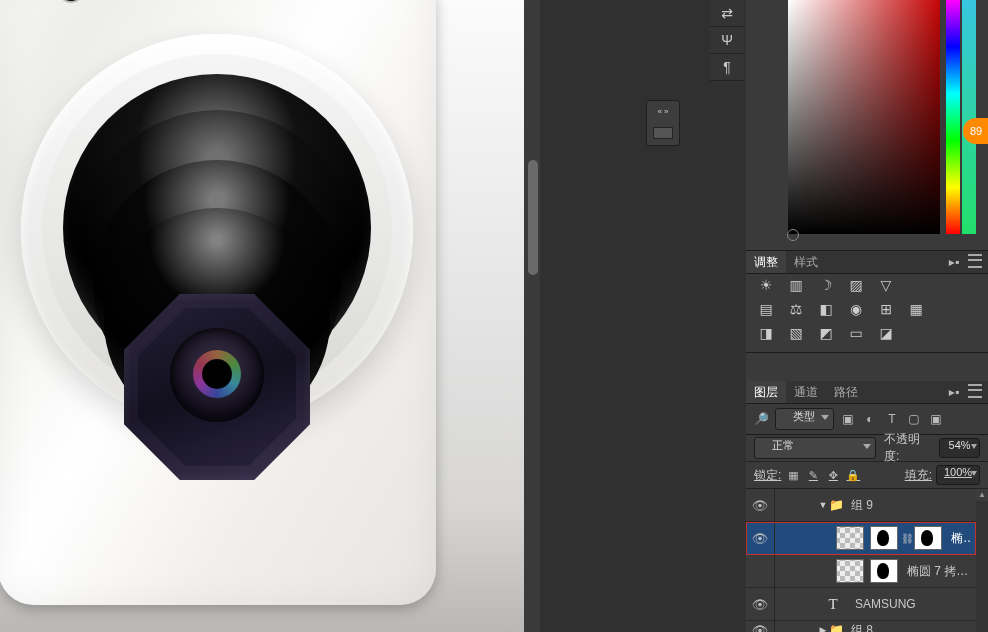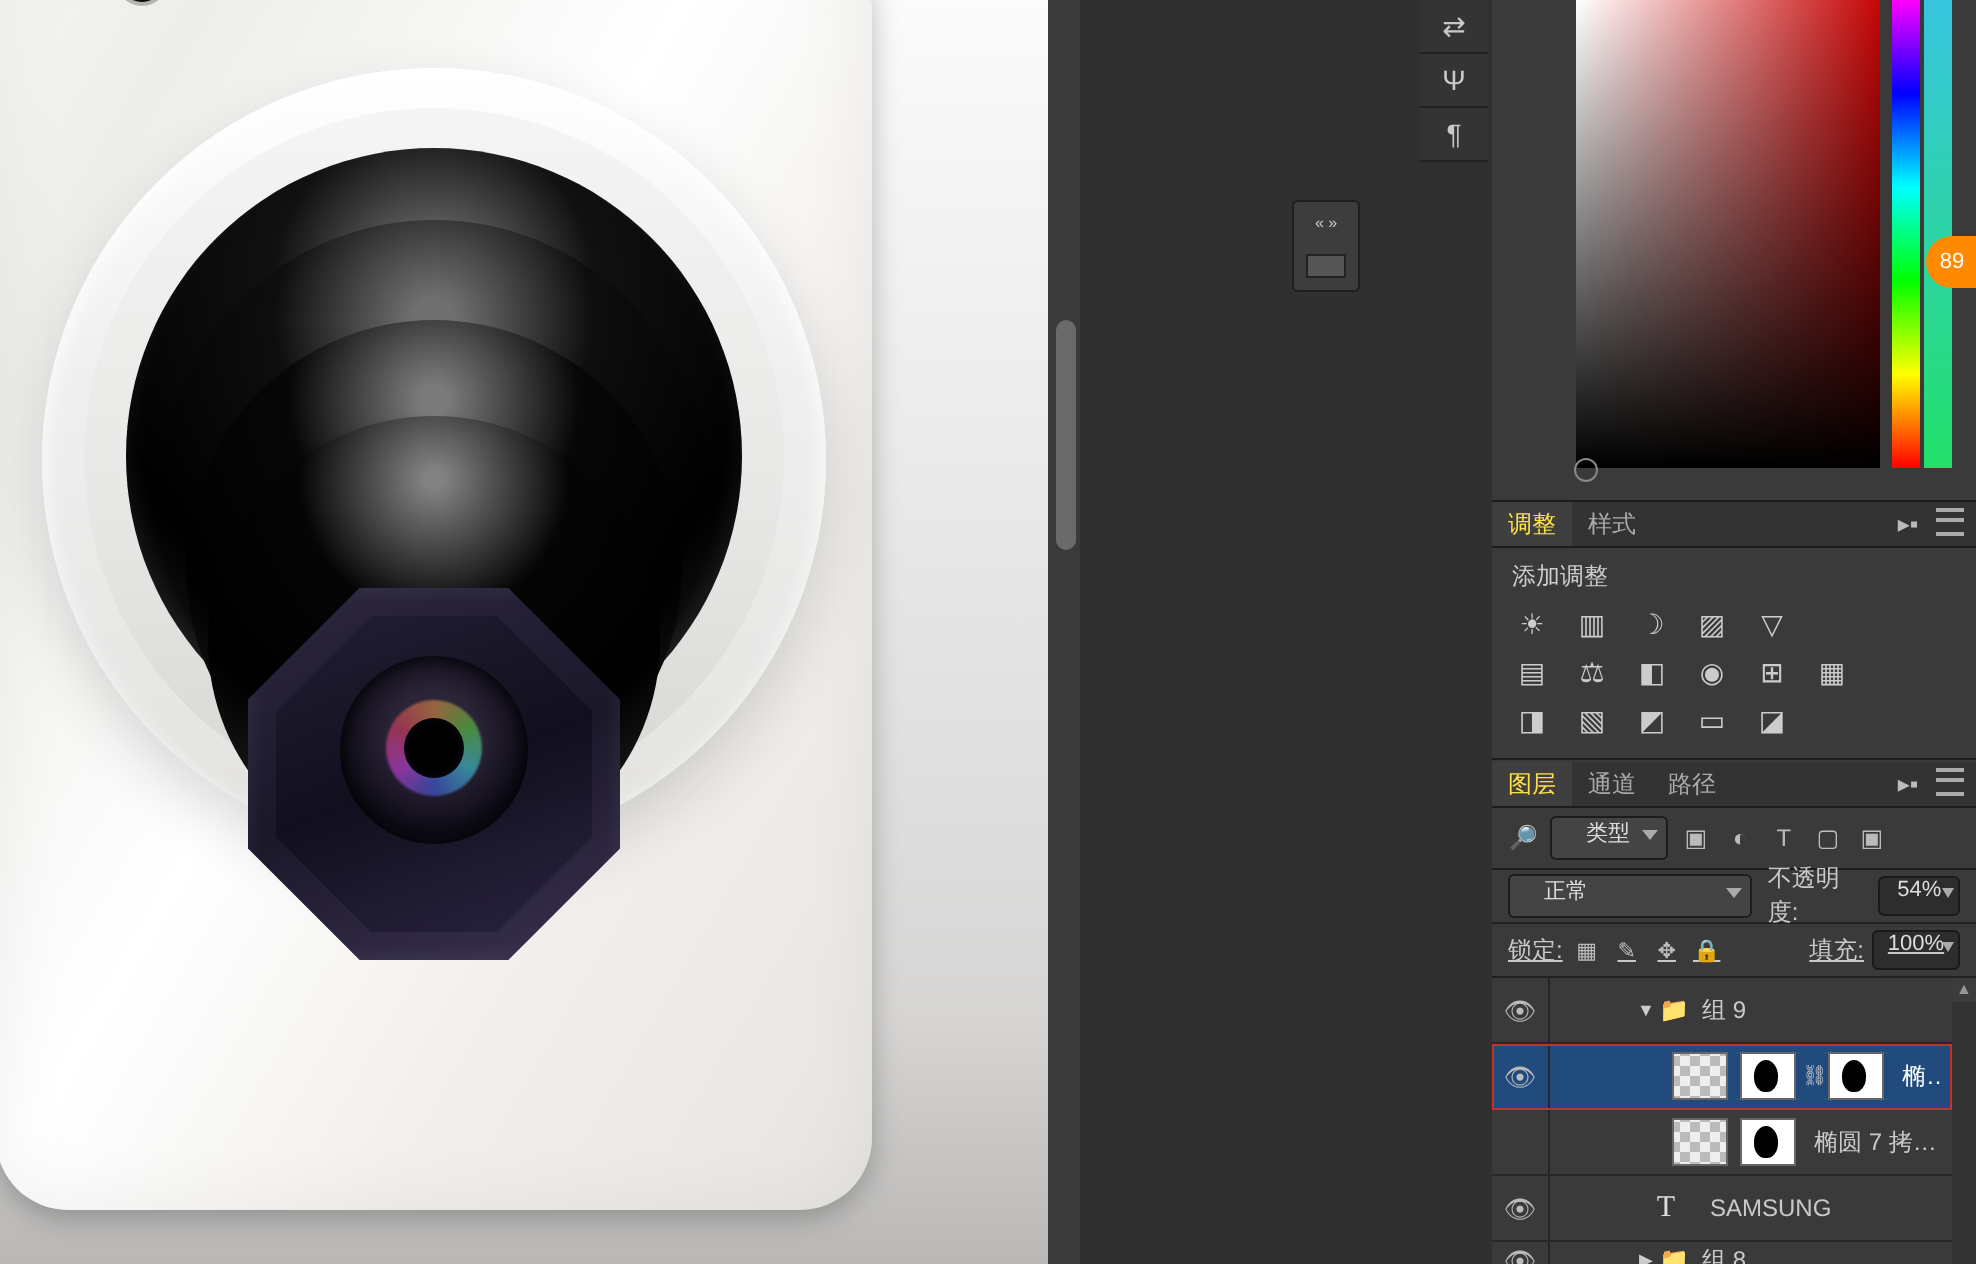--- a/index.html
+++ b/index.html
@@ -35,21 +35,21 @@
   .vbtn{width:34px;height:26px;background:#343434;border-bottom:1px solid #222;display:flex;align-items:center;justify-content:center;color:#c8c8c8;font-size:14px;}
   .panels{position:absolute;left:206px;top:0;right:0;bottom:0;background:#3a3a3a;color:#c9c9c9;font-size:12px;}
   .color-panel{position:relative;height:250px;border-bottom:1px solid #1c1c1c;}
   .sv-field{position:absolute;left:42px;top:0;width:152px;height:234px;background:linear-gradient(to top,#000,rgba(0,0,0,0)),linear-gradient(to right,#fff,#c50606);}
   .hue-bar{position:absolute;left:200px;top:0;width:14px;height:234px;background:linear-gradient(to bottom,#f0f,#00f,#0ff,#0f0,#ff0,#f00);}
   .alpha-bar{position:absolute;left:216px;top:0;width:14px;height:234px;background:linear-gradient(to bottom,#38c6e0,#23e06b);}
   .badge65{position:absolute;right:-1px;top:118px;width:26px;height:26px;border-radius:50% 0 0 50%;background:#ff8a00;color:#fff;font-size:11px;display:flex;align-items:center;justify-content:center;}
   .sv-pick{position:absolute;left:41px;top:229px;width:10px;height:10px;border:1px solid #888;border-radius:50%;}
   .tabs{display:flex;align-items:center;height:22px;background:#333;border-bottom:1px solid #1c1c1c;}
   .tab{padding:0 8px;height:22px;line-height:22px;color:#aaa;cursor:default;}
-  .tab.active{background:#3f3f3f;color:#fde047;}
+  .tab.active{background:#3f3f3f;color:#ffffff;}
   .tab-right{margin-left:auto;display:flex;gap:6px;padding-right:6px;}
   .menu-icon{width:14px;height:10px;display:inline-block;border-top:2px solid #aaa;border-bottom:2px solid #aaa;position:relative;}
   .menu-icon:before{content:"";position:absolute;left:0;right:0;top:3px;height:2px;background:#aaa;}
   .adj-title{padding:6px 10px 4px;color:#ccc;}
   .adj-rows{display:flex;flex-direction:column;gap:6px;padding:2px 10px 10px;border-bottom:1px solid #1c1c1c;}
   .adj-row{display:flex;gap:10px;}
   .ic{width:20px;height:18px;display:flex;align-items:center;justify-content:center;color:#ccc;font-size:14px;}
   .layer-head{display:flex;align-items:center;height:30px;padding:0 8px;gap:6px;border-bottom:1px solid #1c1c1c;}
   .select{background:#444;border:1px solid #1c1c1c;color:#ddd;height:20px;font-size:11px;padding:0 18px 0 17px;position:relative;border-radius:3px;}
   .select .caret{position:absolute;right:4px;top:6px;width:0;height:0;border-left:4px solid transparent;border-right:4px solid transparent;border-top:5px solid #aaa;}
@@ -132,21 +132,20 @@
 
       <div class="adj-block">
         <div class="tabs">
           <div class="tab active">调整</div>
           <div class="tab">样式</div>
           <div class="tab-right">
             <span class="mini-ic">▸▪</span>
             <span class="menu-icon"></span>
           </div>
         </div>
-        <div class="adj-title">添加调整</div>
         <div class="adj-rows">
           <div class="adj-row">
             <span class="ic">☀</span>
             <span class="ic">▥</span>
             <span class="ic">☽</span>
             <span class="ic">▨</span>
             <span class="ic">▽</span>
           </div>
           <div class="adj-row">
             <span class="ic">▤</span>

